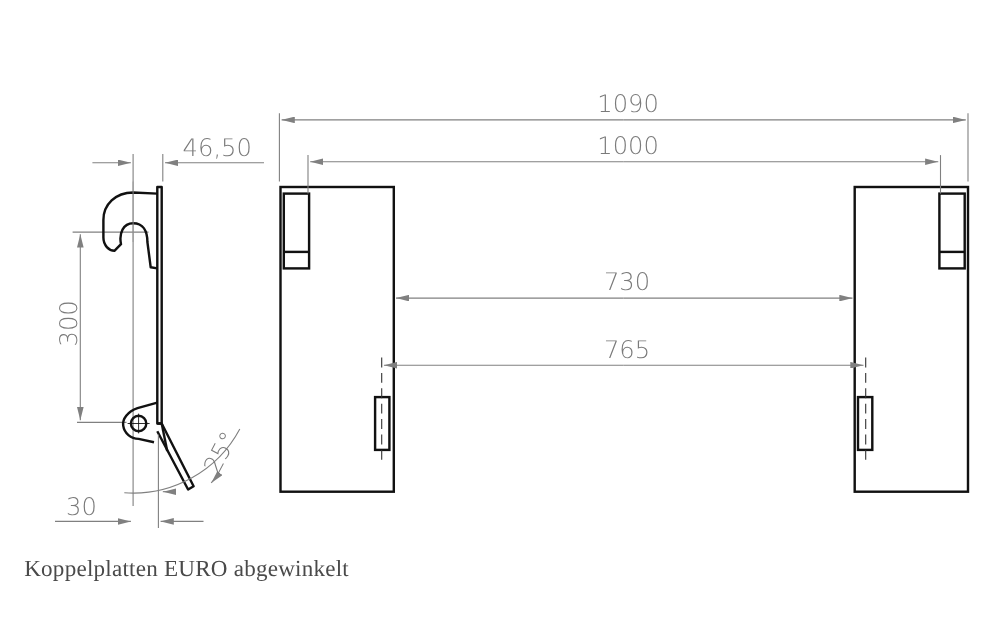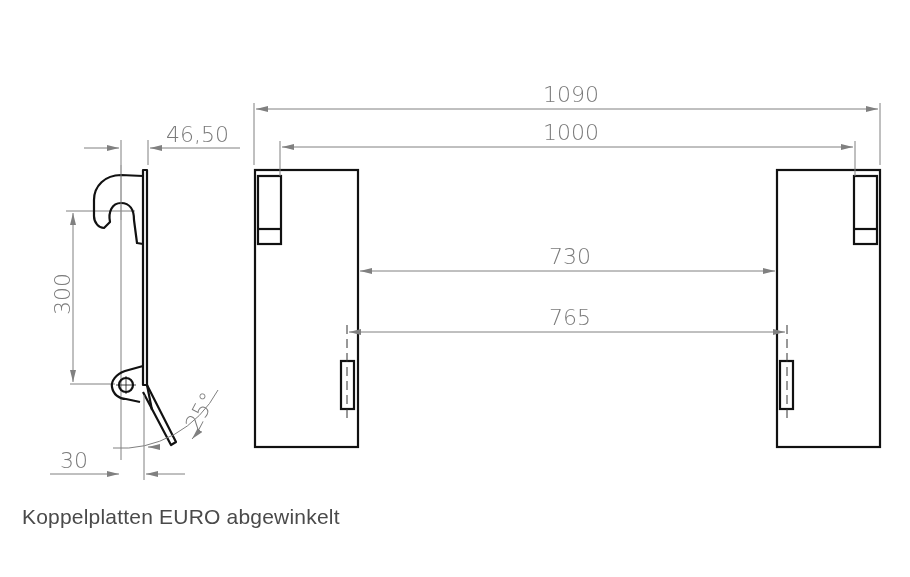--- a/index.html
+++ b/index.html
@@ -1,21 +1,21 @@
 <!DOCTYPE html>
 <html><head>
 <meta charset="utf-8">
 <style>
   html, body { margin: 0; padding: 0; background: #ffffff; }
   body { width: 910px; height: 577px; position: relative; overflow: hidden;
          font-family: "DejaVu Sans", sans-serif; }
   #drawing { position: absolute; left: 0; top: 0; }
   .dim-text { font-family: "DejaVu Sans", sans-serif; fill: #7a7a7a; font-weight: 300; }
   .caption { position: absolute; left: 22px; top: 505px; font-size: 21px; color: #4a4a4a;
-             font-family: Liberation Sans, sans-serif; letter-spacing: 0.2px; }
+             font-family: Liberation Serif, serif; letter-spacing: 0.2px; }
 </style>
 </head>
 <body>
 
 <svg id="drawing" width="910" height="577" viewBox="0 0 910 577" xmlns="http://www.w3.org/2000/svg">
   <defs>
     <marker id="arr" viewBox="0 0 12 6" refX="12" refY="3" markerWidth="12" markerHeight="6" orient="auto-start-reverse" markerUnits="userSpaceOnUse">
       <path d="M0,0 L12,3 L0,6 Z" fill="#808080"></path>
     </marker>
   </defs>

